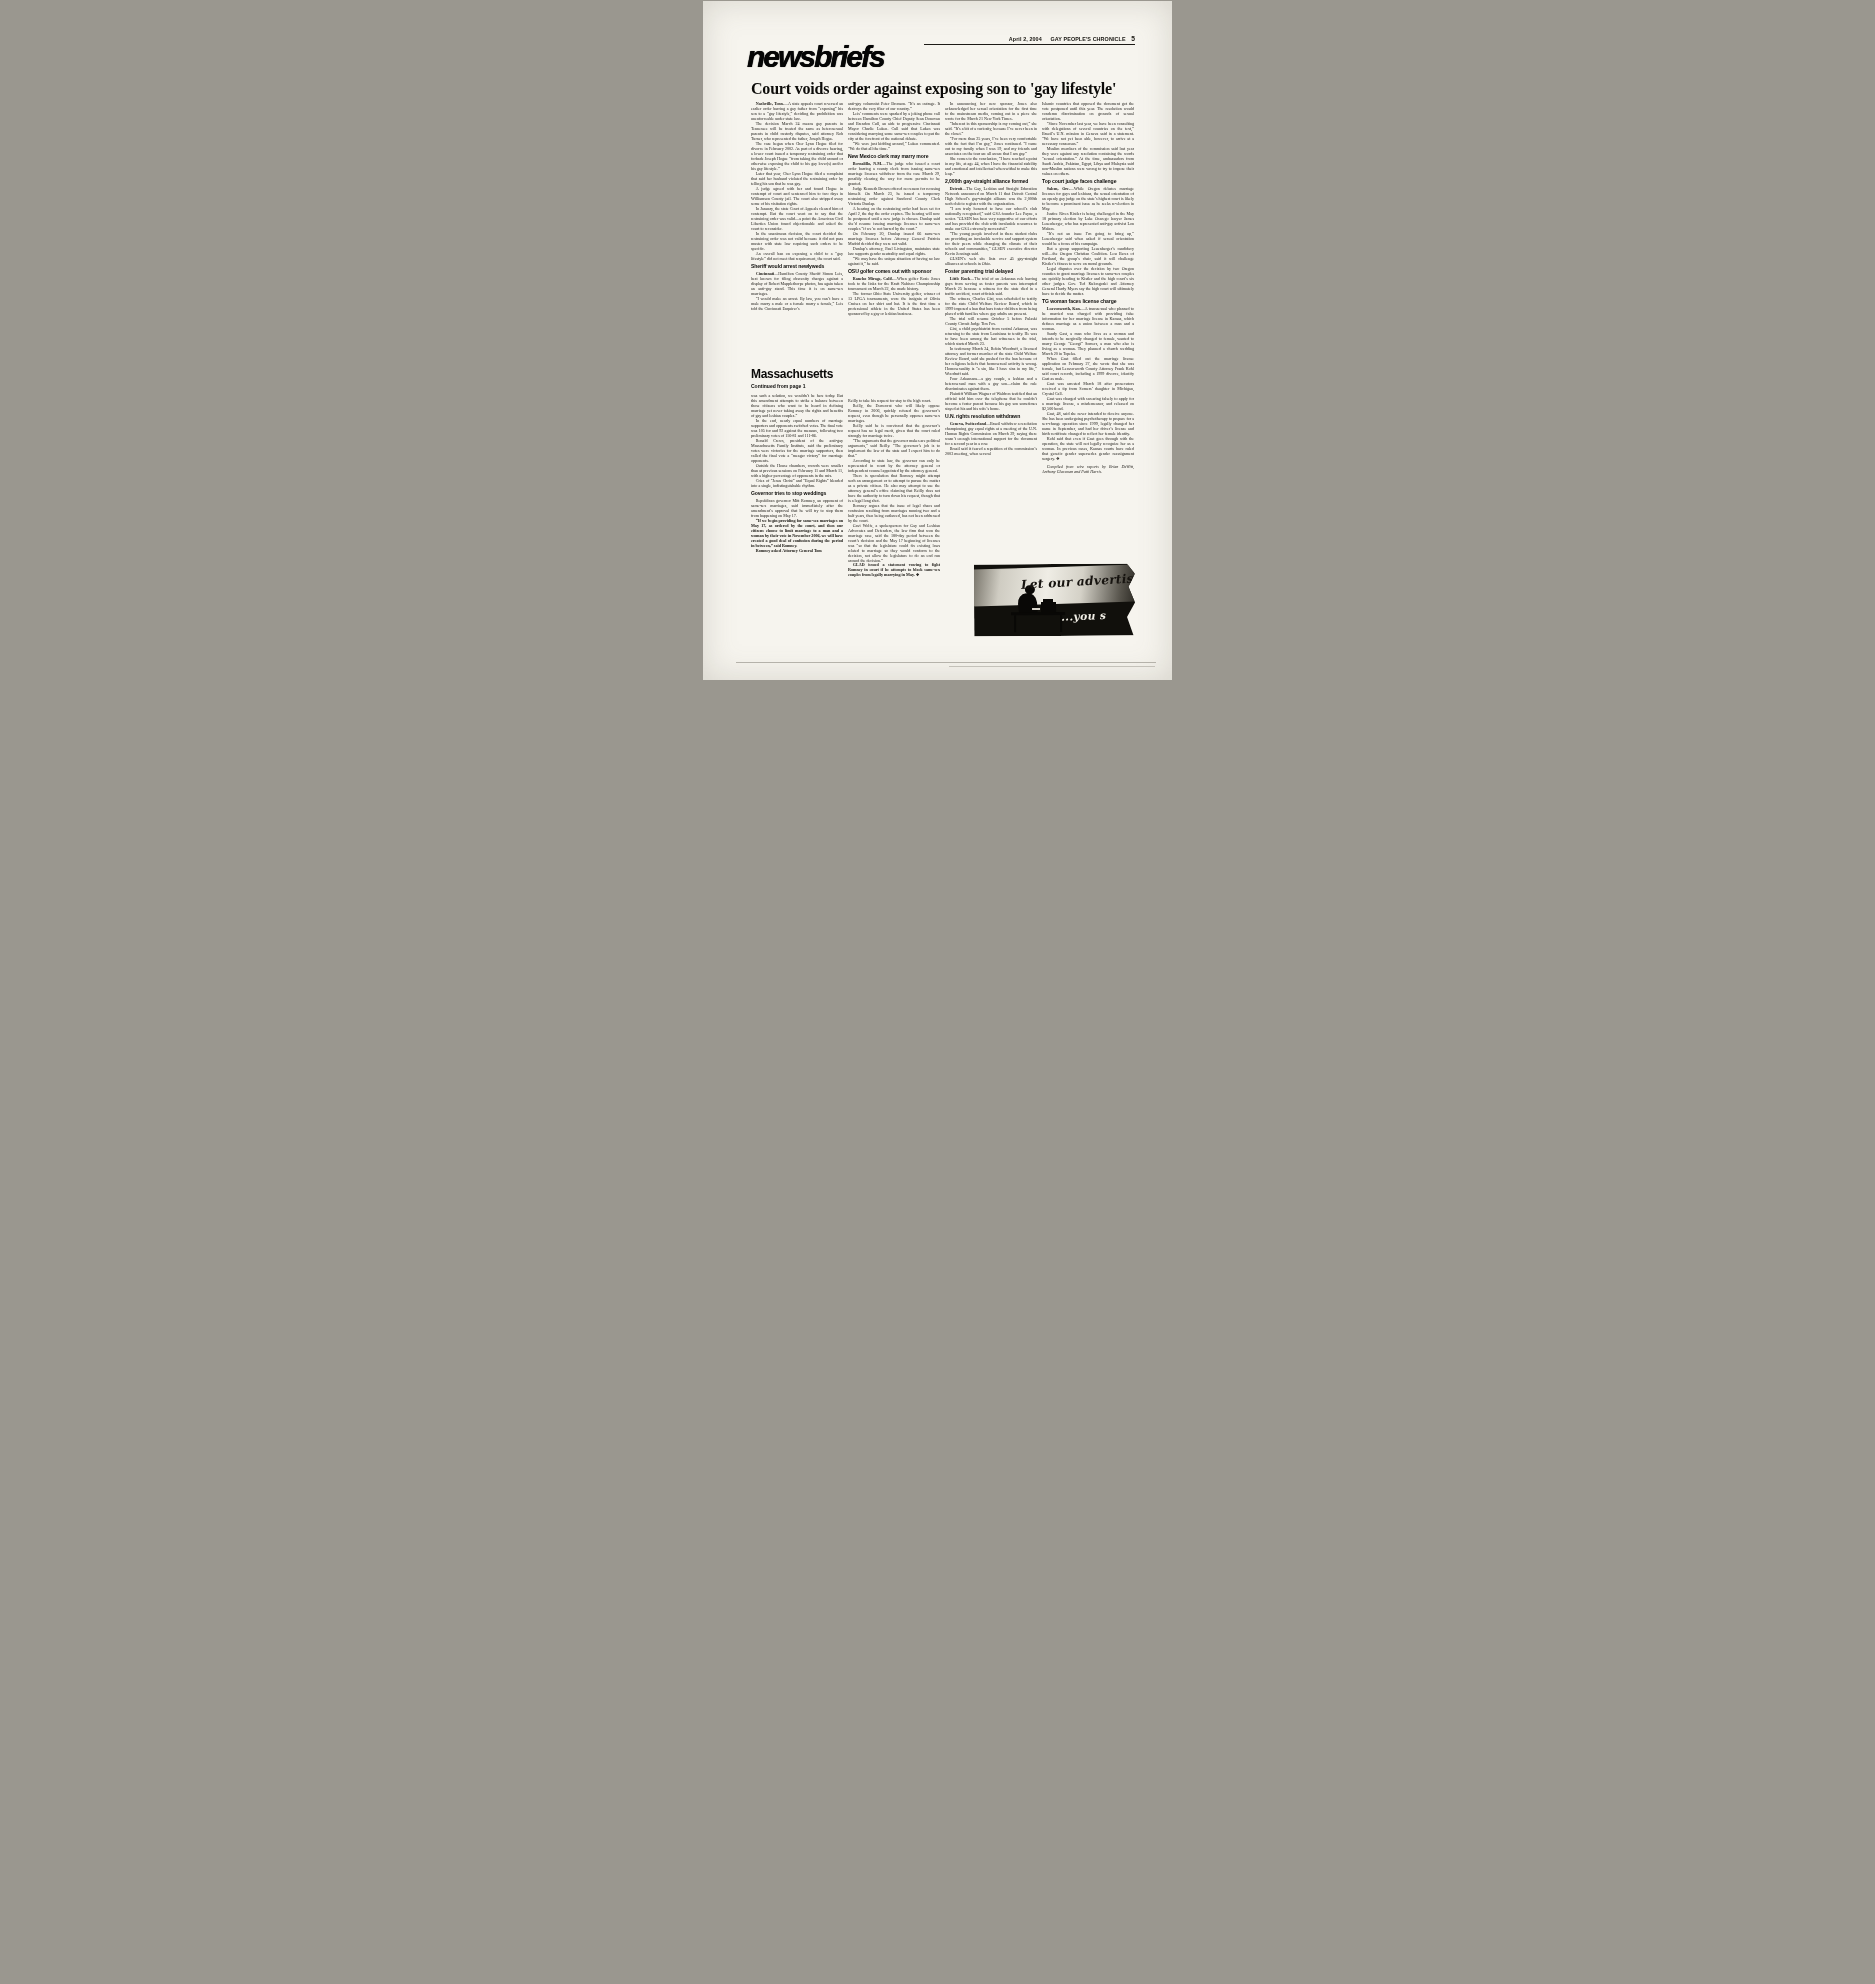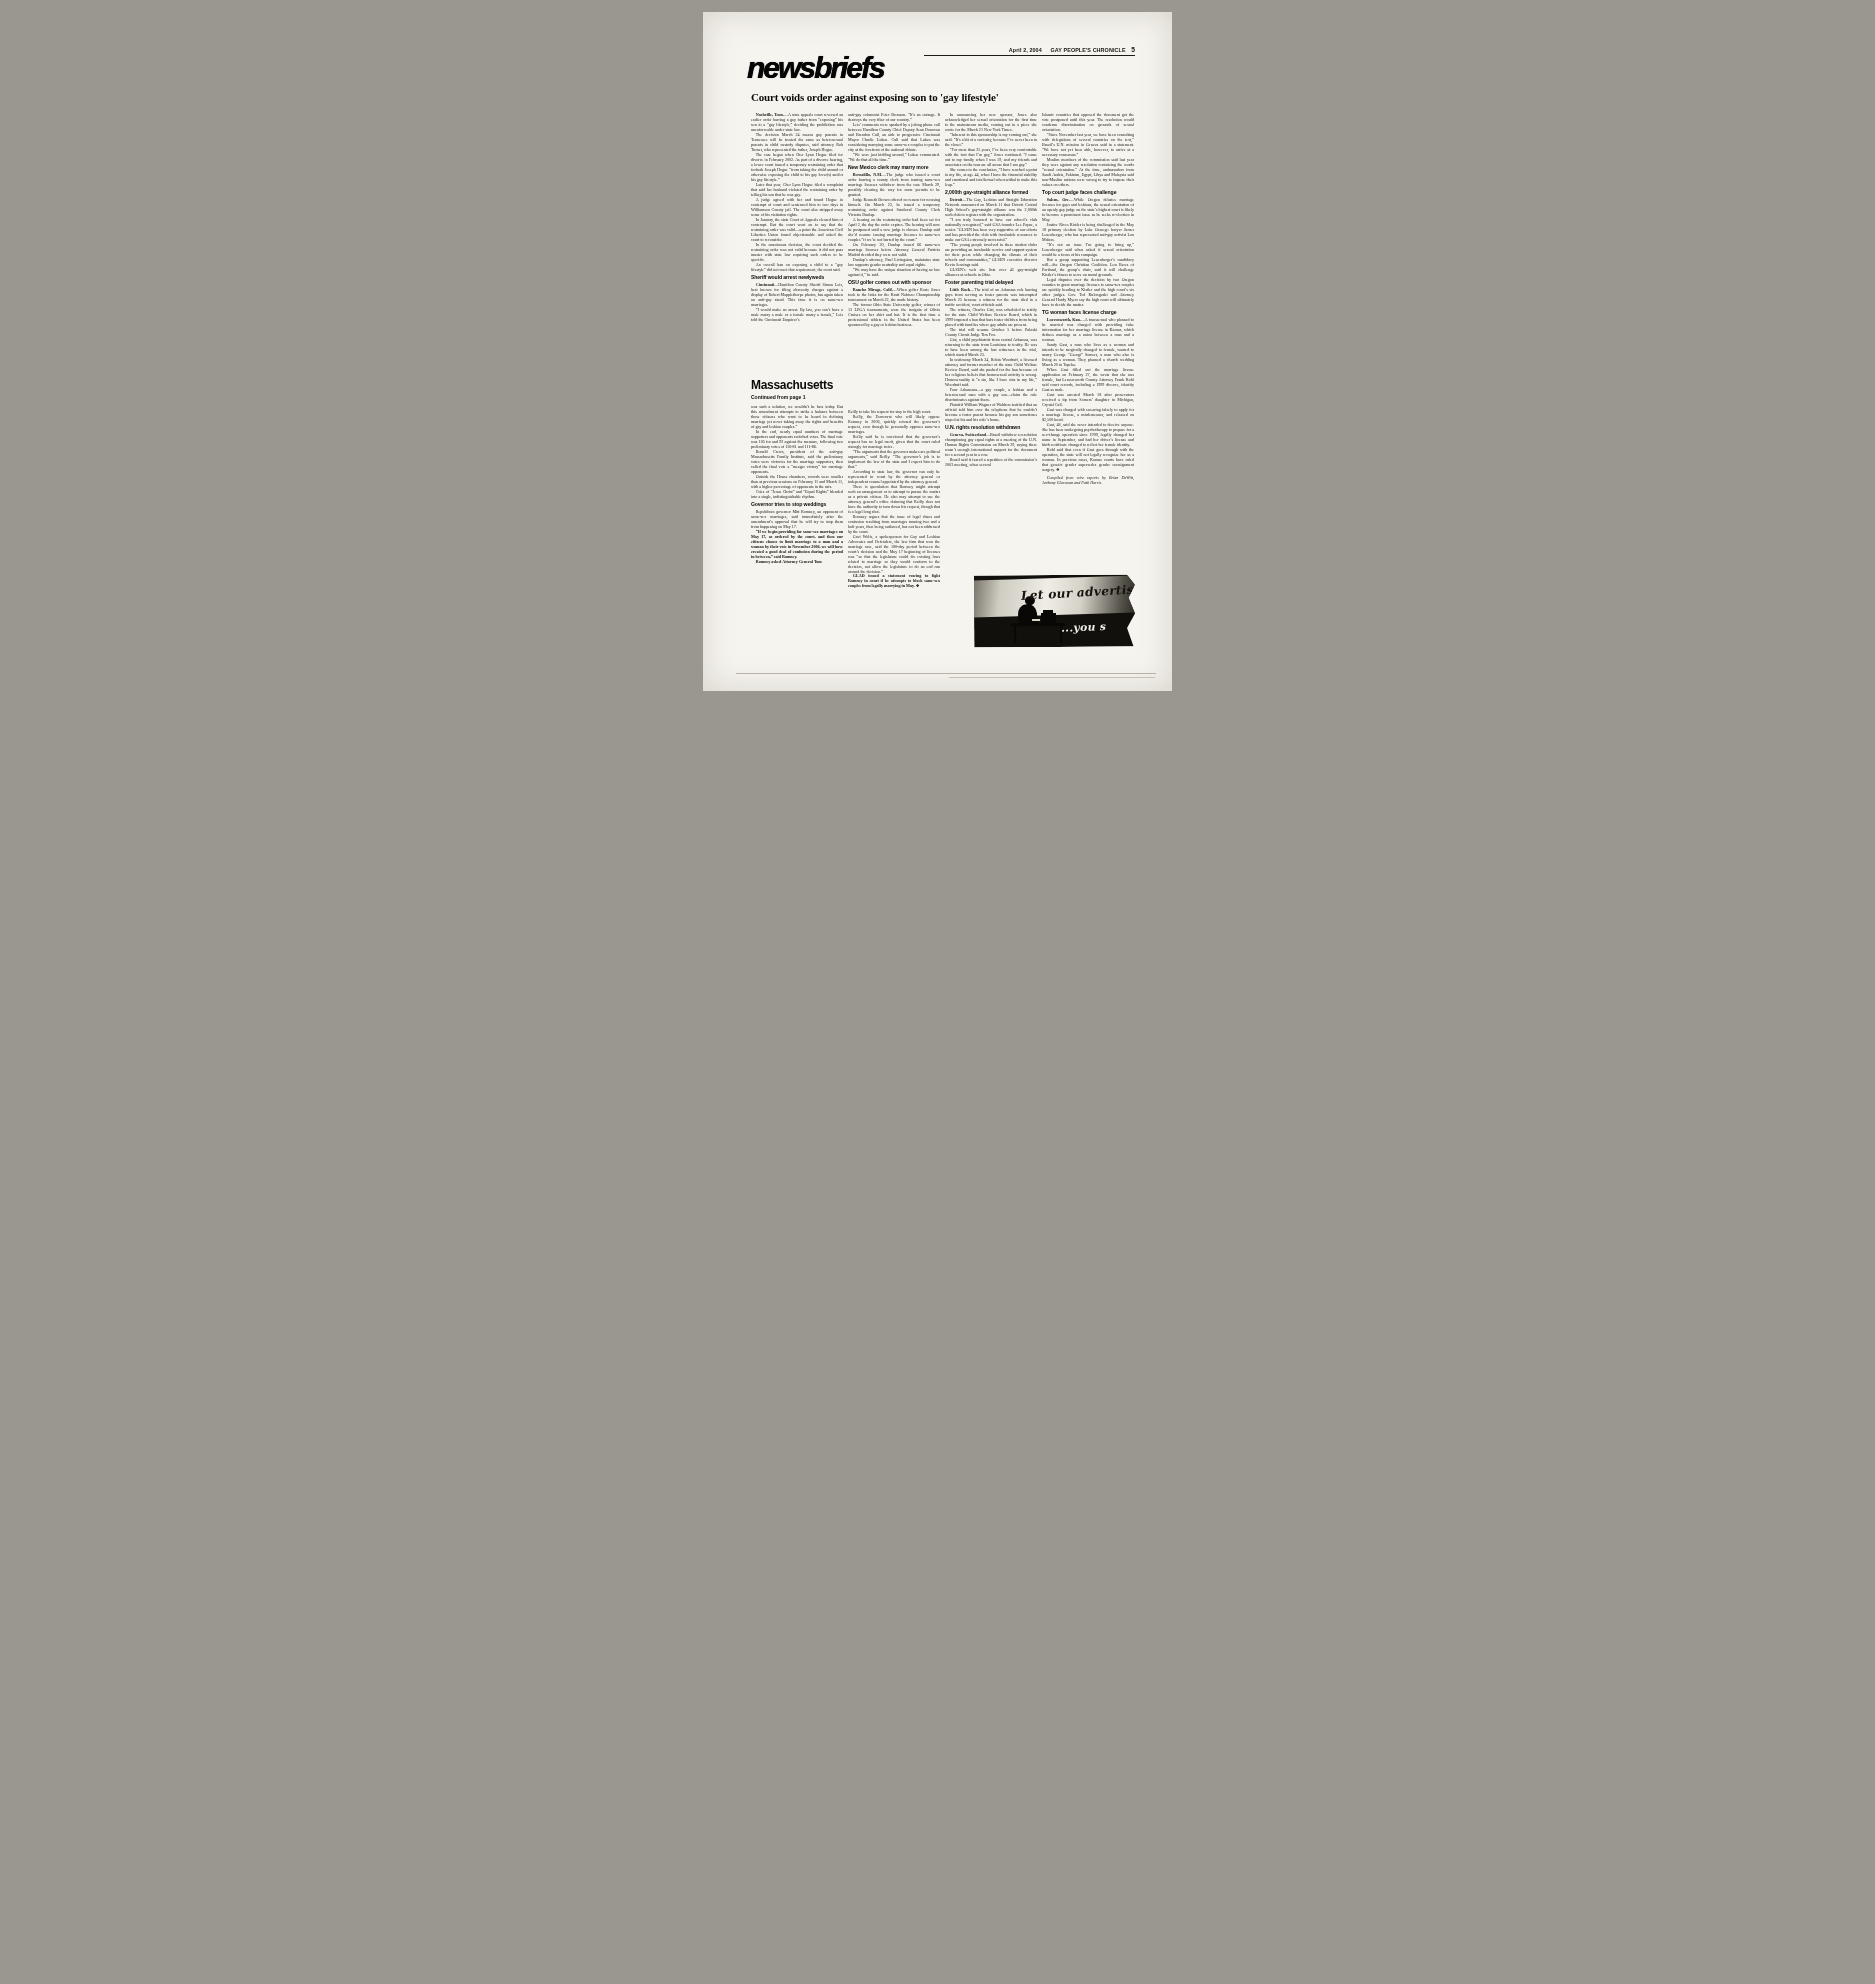--- a/index.html
+++ b/index.html
@@ -1,20 +1,20 @@
 <!DOCTYPE html>
 <html style="font-size:6.4px"><head>
 <meta charset="utf-8">
 <style>
   * { margin:0; padding:0; box-sizing:border-box; }
   html,body { background:#9a978f; }
   body { font-family:"Liberation Serif", serif; }
 
   .page {
-    position:relative; width:469px; height:679px; margin:12px auto;
+    position:relative; width:469px; height:679px; margin:1px auto;
     background:#f6f4ee; color:#16140f; overflow:hidden;
     box-shadow: inset 0 0 32px rgba(120,115,100,.25);
   }
 
   
   .page-header {
     position:absolute; top:34px; right:37px;
     font-family:"Liberation Sans", sans-serif; font-weight:bold;
     font-size:5.4px; letter-spacing:0.1px; white-space:nowrap;
   }
@@ -28,21 +28,21 @@
     font-family:"Liberation Sans", sans-serif; font-weight:900; font-style:italic;
     font-size:30px; letter-spacing:-2px; color:#050505; line-height:1;
     text-shadow:0 0 0.4px #000, 0.4px 0.4px 0.8px rgba(0,0,0,.55), -0.4px 0.4px 0.8px rgba(0,0,0,.35);
     filter: blur(0.1px);
   }
 
   
   .headline {
     position:absolute; top:79px; left:48px; width:387px;
     font-family:"Liberation Serif", serif; font-weight:bold;
-    font-size:11px; letter-spacing:-0.2px; white-space:nowrap; color:#0c0b09;
+    font-size:16px; letter-spacing:-0.2px; white-space:nowrap; color:#0c0b09;
   }
 
   
   .col {
     position:absolute; width:92px; overflow:hidden;
     font-size:4.1px; line-height:1.22; text-align:justify; color:#1a1814;
   }
   #col1-top { left:48px; top:100px; height:284px; }
   #col2-top { left:145px; top:100px; height:278px; }
   #col3     { left:242px; top:100px; height:453px; }

